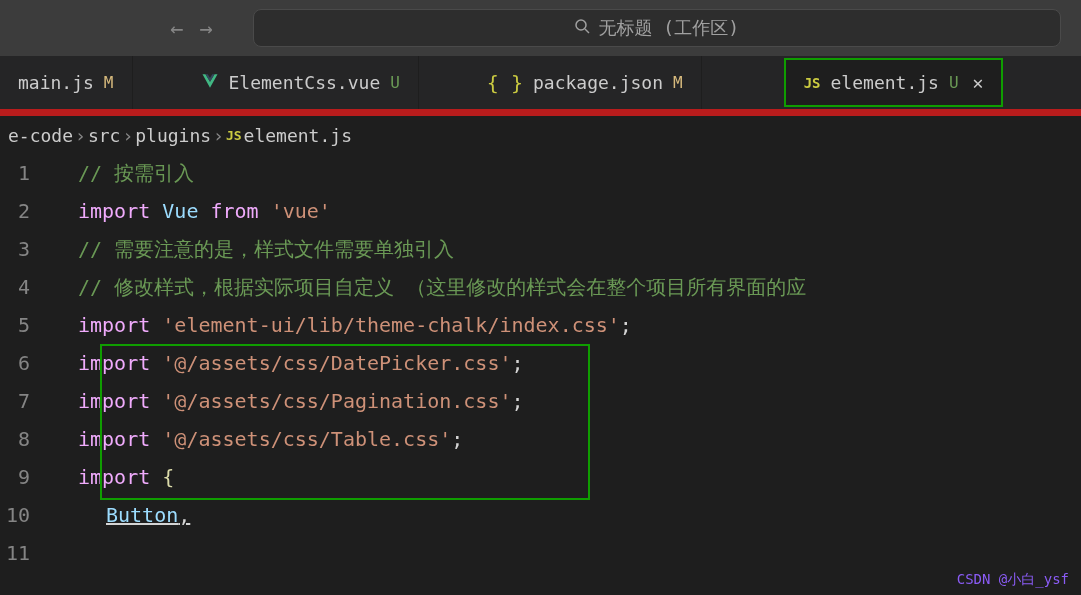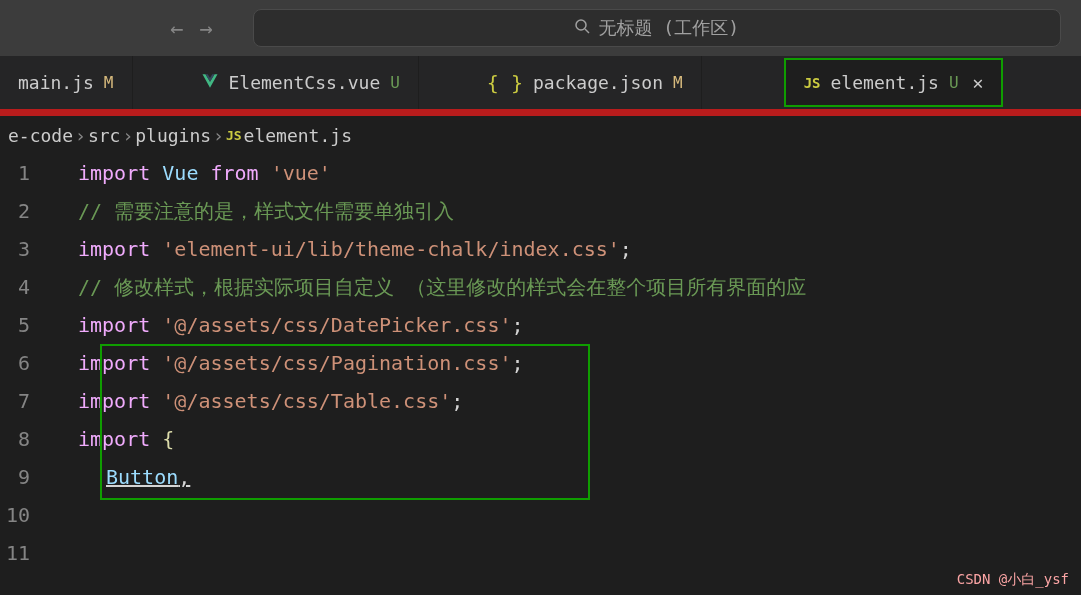--- a/index.html
+++ b/index.html
@@ -116,21 +116,21 @@
       left: 50px;
       top: 190px;
       width: 490px;
       height: 156px;
       pointer-events: none;
     }
     .watermark {
       position: absolute;
       right: 12px;
       bottom: 6px;
-      color: #fca5a5;
+      color: #8b5cf6;
       font-size: 14px;
     }
     .indent1 { padding-left: 28px; }
     .indent2 { padding-left: 56px; text-decoration: underline; }
   </style>
 </head>
 <body>
 
 <div class="title-bar">
   <div class="nav-arrows">
@@ -199,24 +199,25 @@
       <div>5</div>
       <div>6</div>
       <div>7</div>
       <div>8</div>
       <div>9</div>
       <div>10</div>
       <div>11</div>
     </div>
   <div class="code" id="code">
     <div class="highlight-box"></div>
+  <div class="code-line indent1"><span class="tok-comment">// 按需引入</span></div>
       <div class="code-line indent1"><span class="tok-keyword">import</span><span> </span><span class="tok-var">Vue</span><span> </span><span class="tok-keyword">from</span><span> </span><span class="tok-string">'vue'</span></div>
       <div class="code-line indent1"><span class="tok-comment">// 需要注意的是，样式文件需要单独引入</span></div>
+      <div class="code-line indent1"><span class="tok-comment">// 修改样式，根据实际项目自定义 （这里修改的样式会在整个项目所有界面的应</span></div>
       <div class="code-line indent1"><span class="tok-keyword">import</span><span> </span><span class="tok-string">'element-ui/lib/theme-chalk/index.css'</span><span class="tok-punct">;</span></div>
-      <div class="code-line indent1"><span class="tok-comment">// 修改样式，根据实际项目自定义 （这里修改的样式会在整个项目所有界面的应</span></div>
       <div class="code-line indent1"><span class="tok-keyword">import</span><span> </span><span class="tok-string">'@/assets/css/DatePicker.css'</span><span class="tok-punct">;</span></div>
       <div class="code-line indent1"><span class="tok-keyword">import</span><span> </span><span class="tok-string">'@/assets/css/Pagination.css'</span><span class="tok-punct">;</span></div>
       <div class="code-line indent1"><span class="tok-keyword">import</span><span> </span><span class="tok-string">'@/assets/css/Table.css'</span><span class="tok-punct">;</span></div>
       <div class="code-line indent1"><span class="tok-keyword">import</span><span> </span><span class="tok-brace">{</span></div>
       <div class="code-line indent2"><span class="tok-var">Button</span><span class="tok-punct">,</span></div>
     </div>
 </div>
 
 <div class="watermark">CSDN @小白_ysf</div>
 

